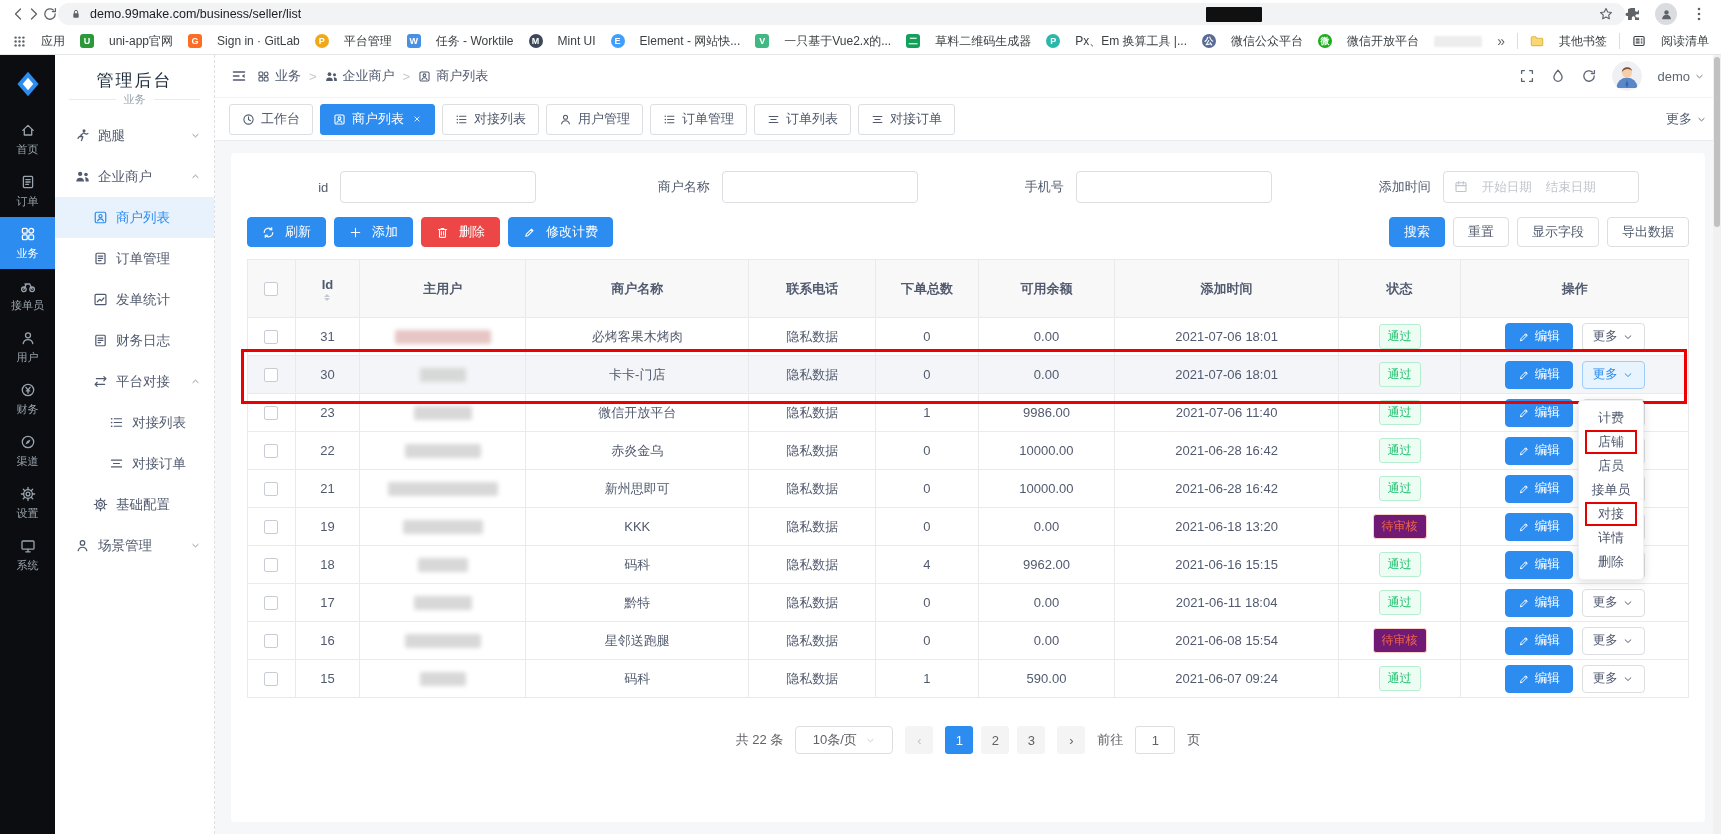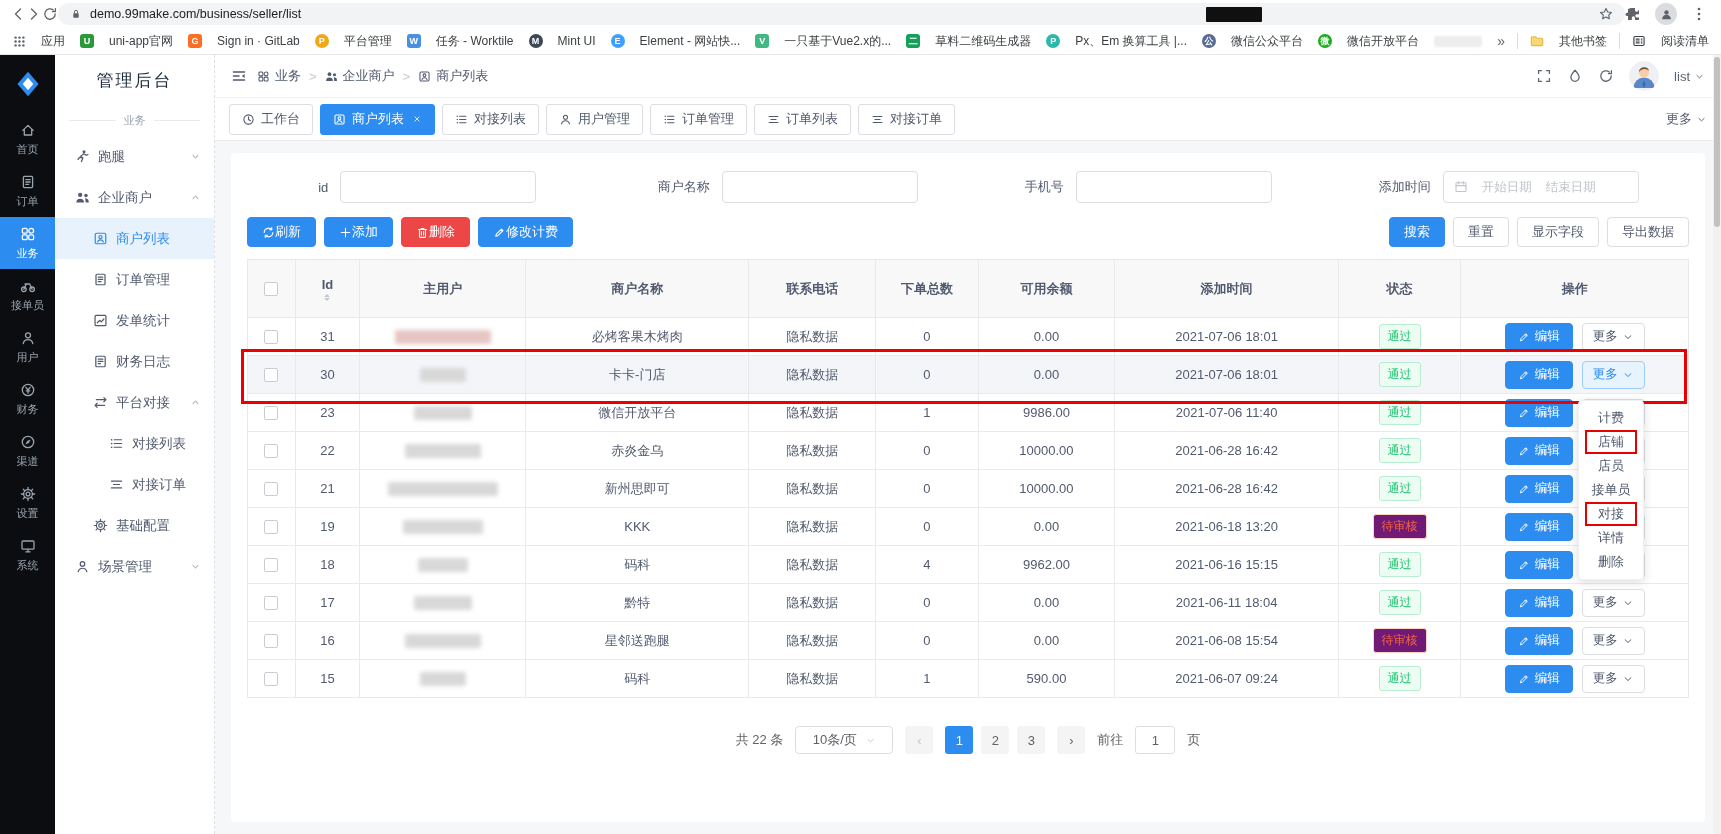--- a/index.html
+++ b/index.html
@@ -33,21 +33,21 @@
   .bm-chev{color:#5f6368;font-size:14px;cursor:pointer}
   
   .app{display:flex;height:779px}
   .rail{width:55px;background:#0b0d10;flex:0 0 auto;display:flex;flex-direction:column;align-items:center;padding-top:8px}
   .rail-logo{margin:6px 0 14px;cursor:pointer}
   .rail-logo svg{width:30px;height:30px}
   .rail-item{width:55px;padding:9px 0 8px;display:flex;flex-direction:column;align-items:center;gap:4px;color:#9aa4ae;font-size:11px;cursor:pointer}
   .rail-item svg{width:16px;height:16px}
   .rail-item.active{background:#2d8cf0;color:#fff}
   .sidebar{width:160px;background:#fff;flex:0 0 auto;border-right:1px dashed #dcdfe4;padding-top:14px}
-  .sb-title{text-align:center;font-size:17px;color:#1c2a3a;letter-spacing:2px;margin-bottom:21px}
+  .sb-title{text-align:center;font-size:17px;color:#1c2a3a;letter-spacing:2px;margin-bottom:0}
   .sb-section{display:flex;align-items:center;gap:8px;color:#9aa3b0;font-size:11px;margin:0 14px 8px}
   .sb-section::before,.sb-section::after{content:"";flex:1;height:1px;background:#e8eaec}
   .sb-item{height:41px;display:flex;align-items:center;gap:8px;padding-left:20px;font-size:13.5px;color:#515a6e;cursor:pointer;position:relative}
   .sb-item.ind1{padding-left:38px}
   .sb-item.ind2{padding-left:54px}
   .sb-item.active{background:#e8f2fc;color:#2d8cf0}
   .sb-ic svg{width:15px;height:15px}
   .sb-arrow{position:absolute;right:13px;color:#808695}
   .sb-arrow svg{width:11px;height:11px}
   
@@ -81,21 +81,21 @@
   .fgroup{flex:1;display:flex;align-items:center;gap:12px;justify-content:center}
   .flabel{font-size:13px;color:#515a6e;white-space:nowrap}
   .finput{width:196px;height:32px;border:1px solid #dcdee2;border-radius:4px;background:#fff;cursor:text}
   .finput.daterange{display:flex;align-items:center;gap:14px;padding:0 10px;color:#c0c4cc;font-size:12.5px}
   .cal-ic{color:#c0c4cc}
   .cal-ic svg{width:14px;height:14px}
   
   .toolbar{display:flex;align-items:center;margin-bottom:12px}
   .tb-left,.tb-right{display:flex;gap:8px}
   .tb-right{margin-left:auto}
-  .btn{height:30px;padding:0 14px;border-radius:4px;border:1px solid #dcdee2;background:#fff;color:#515a6e;font-size:13px;display:inline-flex;align-items:center;gap:0;cursor:pointer;font-family:Liberation Mono, monospace}
+  .btn{height:30px;padding:0 14px;border-radius:4px;border:1px solid #dcdee2;background:#fff;color:#515a6e;font-size:13px;display:inline-flex;align-items:center;gap:10px;cursor:pointer;font-family:Liberation Mono, monospace}
   .btn.primary{background:#2d8cf0;border-color:#2d8cf0;color:#fff}
   .btn.danger{background:#ed4646;border-color:#ed4646;color:#fff}
   .btn-ic svg{width:13px;height:13px}
   
   .twrap{position:relative}
   table{width:100%;border-collapse:collapse;table-layout:fixed;font-size:13px;color:#515a6e}
   th,td{border:1px solid #e8eaec;text-align:center;overflow:hidden}
   thead th{background:#f8f8f9;font-weight:bold;height:58px}
   tbody td{height:38px;background:#fff}
   tr.hl td{background:#f3f5f8}
@@ -588,21 +588,21 @@
         <span class="avatar">
           <svg viewBox="0 0 30 30">
               <circle cx="15" cy="15" r="15" fill="#eef0f4"></circle>
               <path d="M4.5 27a10.5 10.5 0 0 1 21 0z" fill="#5b87c7"></path>
               <path d="M15 19l1.6 4.6L15 27l-1.6-3.4z" fill="#2d6db5"></path>
               <circle cx="15" cy="11.6" r="5" fill="#f6cfa8"></circle>
               <path d="M9.8 11a5.4 5.4 0 0 1 10.4-1.2A7 7 0 0 0 9.8 11z" fill="#7a5138"></path>
             </svg>
         </span>
         <span class="mh-user">
-          <span>list</span>
+          <span>demo</span>
           <span>
               <svg viewBox="0 0 16 16" fill="none" stroke="currentColor" stroke-width="1.3" stroke-linecap="round" stroke-linejoin="round">
                 <path d="m4.2 6.4 3.8 3.6 3.8-3.6"></path>
               </svg>
             </span>
         </span>
       </div>
     </div>
 
     <div class="tabbar">

